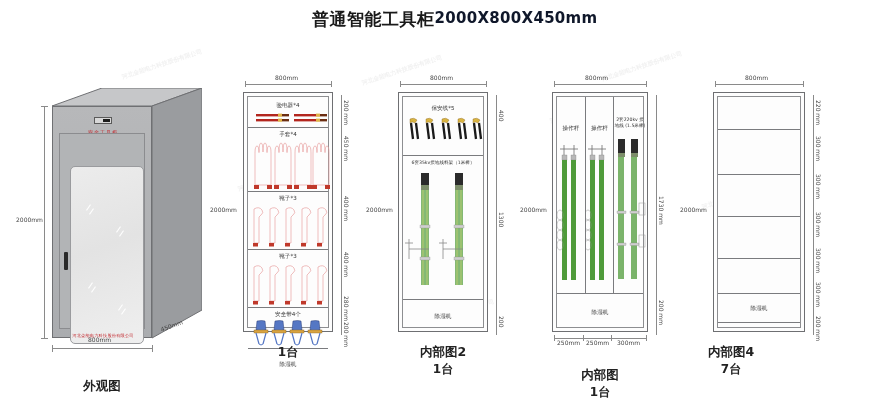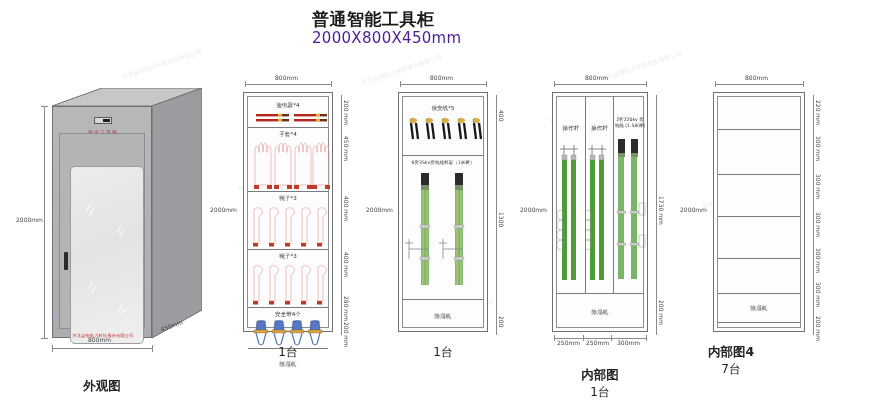--- a/index.html
+++ b/index.html
@@ -9,27 +9,27 @@
     font-family:"DejaVu Sans","Liberation Sans",sans-serif;
     overflow:hidden;position:relative;
     color:#222;
   }
   .page{position:relative;width:870px;height:420px;}
 
   
   .header{position:absolute;left:312px;top:10px;display:flex;align-items:center;gap:10px;}
   .logo{width:56px;height:48px;position:relative;}
   .logo svg{display:block;}
-  .title-wrap{display:flex;flex-direction:column;justify-content:center;line-height:1.15;}
+  .title-wrap{display:flex;justify-content:center;line-height:1.15;}
   .title-main{font-size:17px;font-weight:bold;letter-spacing:0.5px;color:#1a1a1a;}
-  .title-sub{font-size:15px;font-weight:normal;letter-spacing:0.3px;color:#4c1d95;}
+  .title-sub{font-size:15px;font-weight:bold;letter-spacing:0.3px;color:#0f172a;}
 
   
   .cap{position:absolute;text-align:center;font-size:12.5px;font-weight:bold;color:#222;line-height:1.35;}
-  .cap .c2{font-size:12px;font-weight:normal;}
+  .cap .c2{font-size:12px;font-weight:bold;}
   .dim{position:absolute;font-size:6px;color:#444;letter-spacing:0;white-space:nowrap;}
   .dim.v{writing-mode:vertical-rl;text-orientation:mixed;}
   .lbl{position:absolute;font-size:5.6px;color:#333;text-align:center;white-space:nowrap;}
   .lbl.wrap{white-space:normal;line-height:1.25;}
 
   .dimline{position:absolute;background:#8a8a8a;}
   .dimline.h{height:1px;}
   .dimline.v{width:1px;}
   .tick{position:absolute;background:#8a8a8a;}
 
@@ -363,20 +363,21 @@
   <div class="dimline h" style="left:400px;top:84px;width:86px;"></div>
   <div class="tick" style="left:400px;top:81px;width:1px;height:6px;background:#8a8a8a;"></div>
   <div class="tick" style="left:486px;top:81px;width:1px;height:6px;background:#8a8a8a;"></div>
   <div class="dim" style="left:430px;top:74px;">800mm</div>
   <div class="dim" style="left:366px;top:206px;">2000mm</div>
   <div class="dimline v" style="left:496px;top:95px;height:240px;"></div>
   <div class="dim v" style="left:498px;top:110px;">400</div>
   <div class="dim v" style="left:498px;top:212px;">1300</div>
   <div class="dim v" style="left:498px;top:316px;">200</div>
   <div class="cap" style="left:393px;top:344px;width:100px;">
+    <div>内部图2</div>
     <div class="c2">1台</div>
   </div>
 
   <div class="cab" style="left:552px;top:92px;width:96px;height:240px;">
     <div class="cab-inner" style="left:3px;top:3px;right:3px;bottom:3px;">
       <div class="shelf" style="top:196px;"></div>
       <div class="divider" style="left:28px;top:0;height:196px;"></div>
       <div class="divider" style="left:56px;top:0;height:196px;"></div>
 
       <div class="lbl" style="left:0px;width:28px;top:28px;">操作杆</div>

